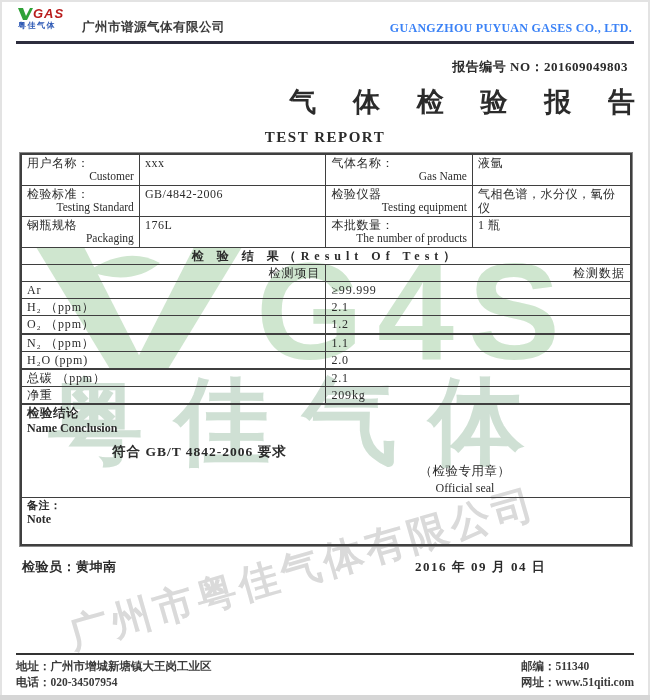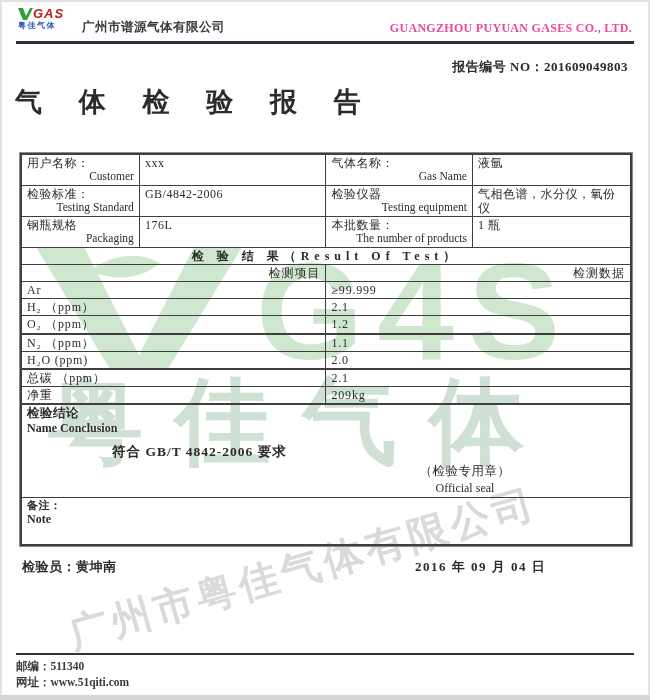--- a/index.html
+++ b/index.html
@@ -31,25 +31,25 @@
     border-bottom:3px solid #2d2d3d;z-index:2;}
   .logo{position:absolute;left:2px;top:2px;width:60px;}
   .logo-top{display:flex;align-items:center;height:15px;}
   .logo-gas{font-family:"Liberation Sans",sans-serif;font-weight:bold;font-style:italic;
     color:#b91c1c;font-size:13px;letter-spacing:1px;line-height:1;}
   .logo-cn{font-size:8px;color:#2d59b5;font-weight:bold;letter-spacing:1.5px;
     font-family:"Liberation Sans",sans-serif;line-height:1.2;}
   .company-cn{position:absolute;left:66px;bottom:5px;font-size:12.5px;font-weight:bold;
     color:#3a3a3a;letter-spacing:0.5px;}
   .company-en{position:absolute;right:2px;bottom:5px;font-size:12px;font-weight:bold;
-    color:#ec4899;letter-spacing:0.3px;}
+    color:#3b82f6;letter-spacing:0.3px;}
 
   .report-no{position:absolute;top:58px;right:22px;font-size:13px;font-weight:bold;
     z-index:2;letter-spacing:0.5px;}
-  .title-cn{position:absolute;top:84px;left:0;width:100%;text-align:left;
+  .title-cn{position:absolute;top:84px;left:0;width:100%;text-align:right;
     font-size:27px;font-weight:bold;letter-spacing:15px;text-indent:15px;z-index:2;}
   .title-en{position:absolute;top:129px;left:0;width:100%;text-align:center;
     font-size:15px;font-weight:bold;letter-spacing:1.5px;z-index:2;}
 
   
   .table-wrap{position:absolute;top:152px;left:19px;right:17px;z-index:2;
     border:1px solid #8a8a8a;}
   table.doc{width:100%;border-collapse:collapse;border:2px solid #3f3f3f;
     table-layout:fixed;background:transparent;}
   table.doc td{border:1px solid #3f3f3f;padding:1px 5px;vertical-align:top;
@@ -113,20 +113,21 @@
       </div>
       <div class="logo-cn">粤佳气体</div>
     </div>
     <div class="company-cn">广州市谱源气体有限公司</div>
     <div class="company-en">GUANGZHOU PUYUAN GASES CO., LTD.</div>
   </div>
 
   <div class="report-no">报告编号 NO：201609049803</div>
 
   <div class="title-cn">气 体 检 验 报 告</div>
+  <div class="title-en">TEST REPORT</div>
 
   <div class="table-wrap">
     <table class="doc">
       <colgroup>
           <col style="width:118px">
           <col style="width:186px">
           <col style="width:146px">
           <col style="width:158px">
         </colgroup>
 
@@ -228,20 +229,24 @@
     </tbody>
       </table>
   </div>
 
   <div class="sig">
     <span>检验员：黄坤南</span>
     <span class="sig-date">2016 年 09 月 04 日</span>
   </div>
 
   <div class="footer">
+    <div class="left">
+      <div>地址：广州市增城新塘镇大王岗工业区</div>
+      <div>电话：020-34507954</div>
+    </div>
     <div class="right">
       <div>邮编：511340</div>
       <div>网址：www.51qiti.com</div>
     </div>
   </div>
 
   <div class="edge-bottom"></div>
 </div>
 
 </body></html>

